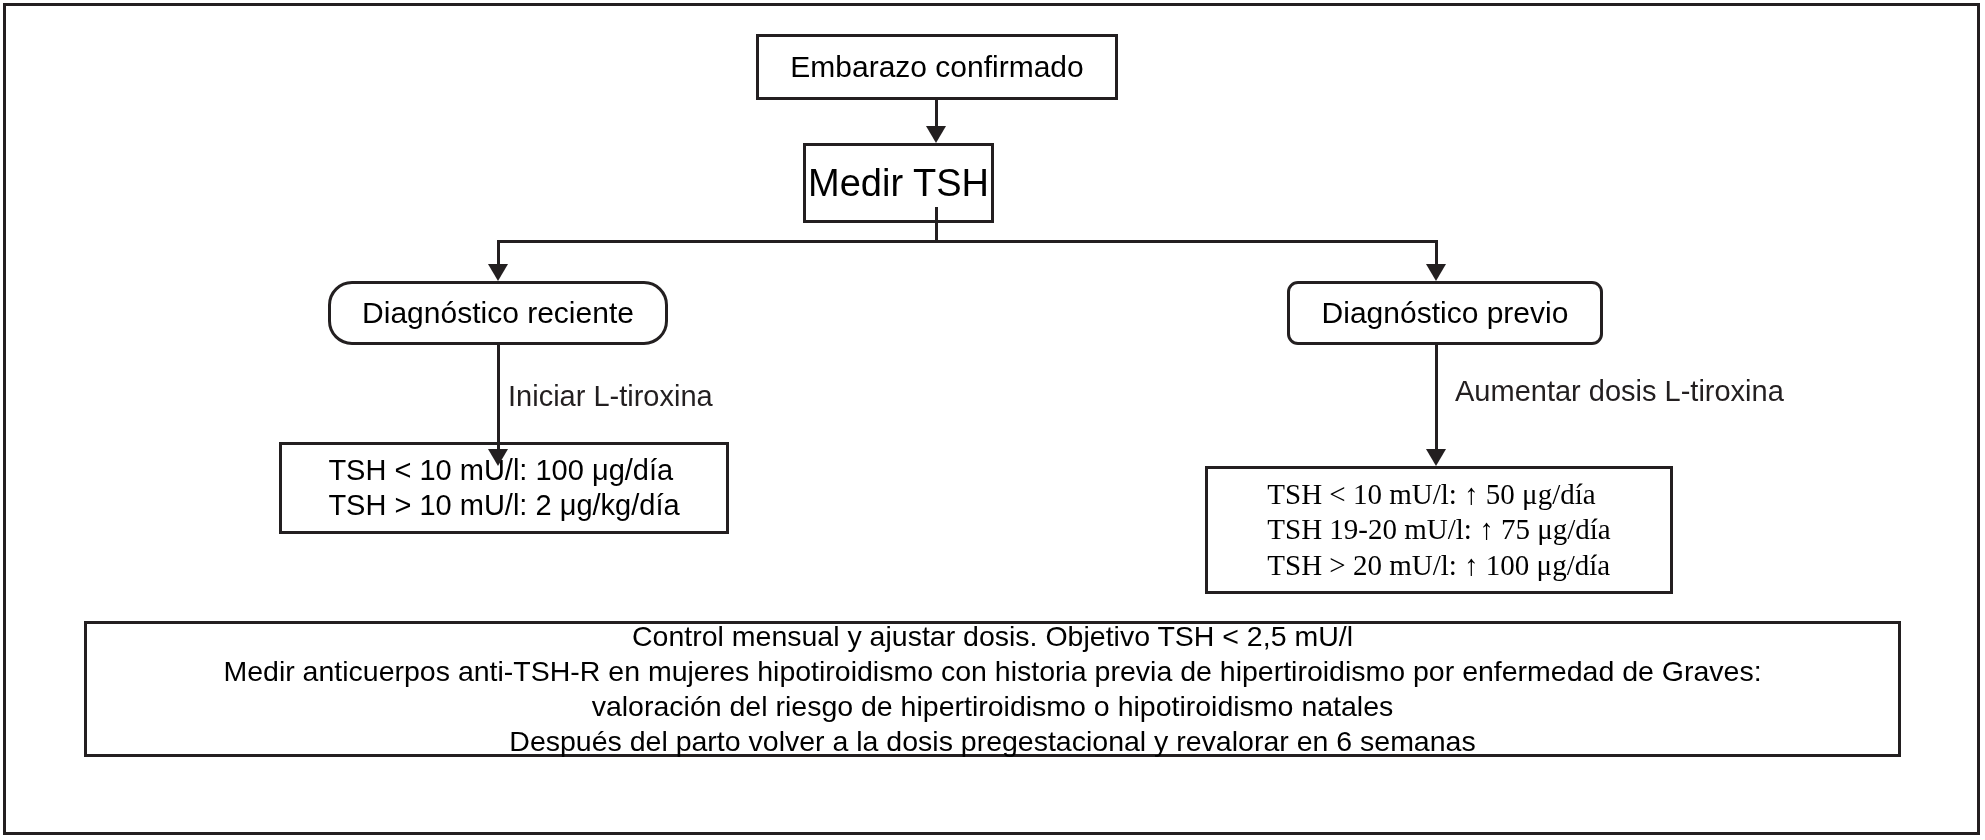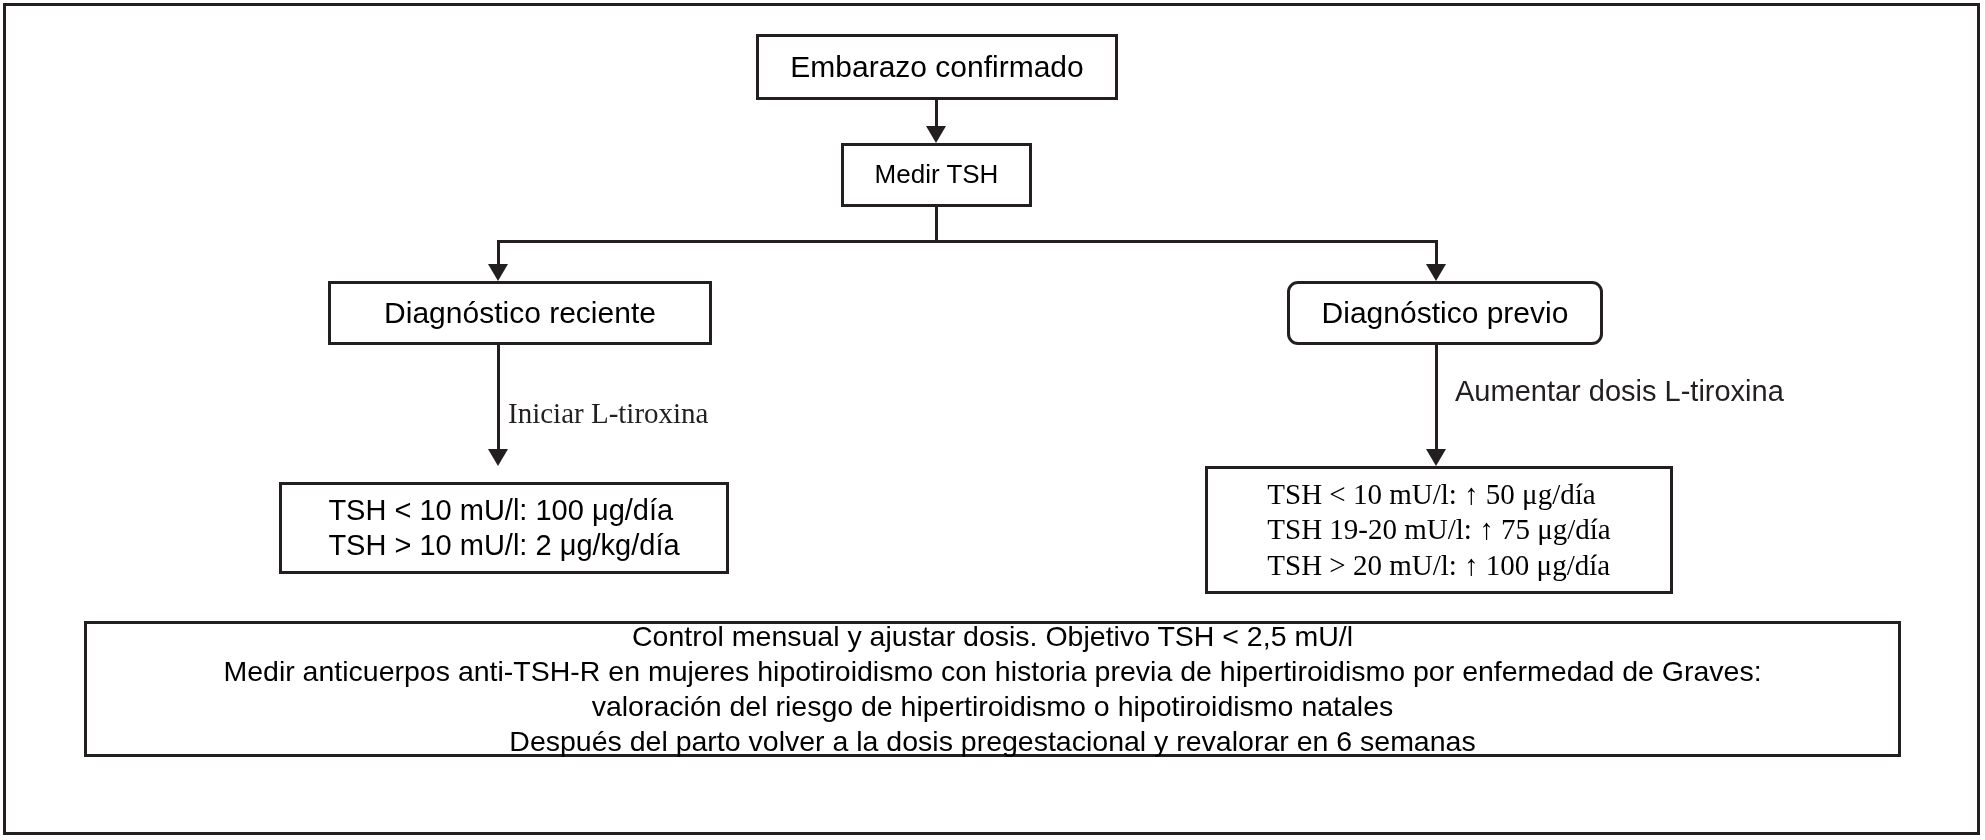--- a/index.html
+++ b/index.html
@@ -49,34 +49,35 @@
   .node .inner {
     padding: 0 14px;
   }
 
   
   #node-embarazo {
     left: 756px;  top: 34px;  width: 362px; height: 66px;
     font-size: 30px;
   }
   #node-medir-tsh {
-    left: 841px;  top: 143px; width: 191px; height: 64px;
-    font-size: 26px;
+    left: 803px;  top: 143px; width: 191px; height: 80px;
+    font-size: 38px;
   }
   #node-dx-reciente {
-    left: 328px;  top: 281px; width: 384px; height: 64px;
+    left: 328px;  top: 281px; width: 340px; height: 64px;
     font-size: 30px;
+    border-radius: 24px;
   }
   #node-dx-previo {
     left: 1287px; top: 281px; width: 316px; height: 64px;
     font-size: 30px;
     border-radius: 11px;
   }
   #node-dose-left {
-    left: 279px;  top: 482px; width: 450px; height: 92px;
+    left: 279px;  top: 442px; width: 450px; height: 92px;
     font-size: 29px;
   }
   #node-dose-right {
     left: 1205px; top: 466px; width: 468px; height: 128px;
     font-size: 29px;
   }
   #node-footer {
     left: 84px;   top: 621px; width: 1817px; height: 136px;
     font-size: 28.5px;
   }
@@ -111,21 +112,21 @@
   }
 
   
   .edge-label {
     position: absolute;
     color: #231f20;
     font-size: 29px;
     white-space: nowrap;
     line-height: 1;
   }
-  #edge-label-left  { left: 508px;  top: 399px; font-family: Liberation Serif, serif; }
+  #edge-label-left  { left: 508px;  top: 382px; }
   #edge-label-right { left: 1455px; top: 377px; }
 </style>
 </head>
 <body>
 
 <div id="canvas">
   <div id="outer-frame"></div>
 
   <div class="node" id="node-embarazo">
     <span class="inner">Embarazo confirmado</span>

